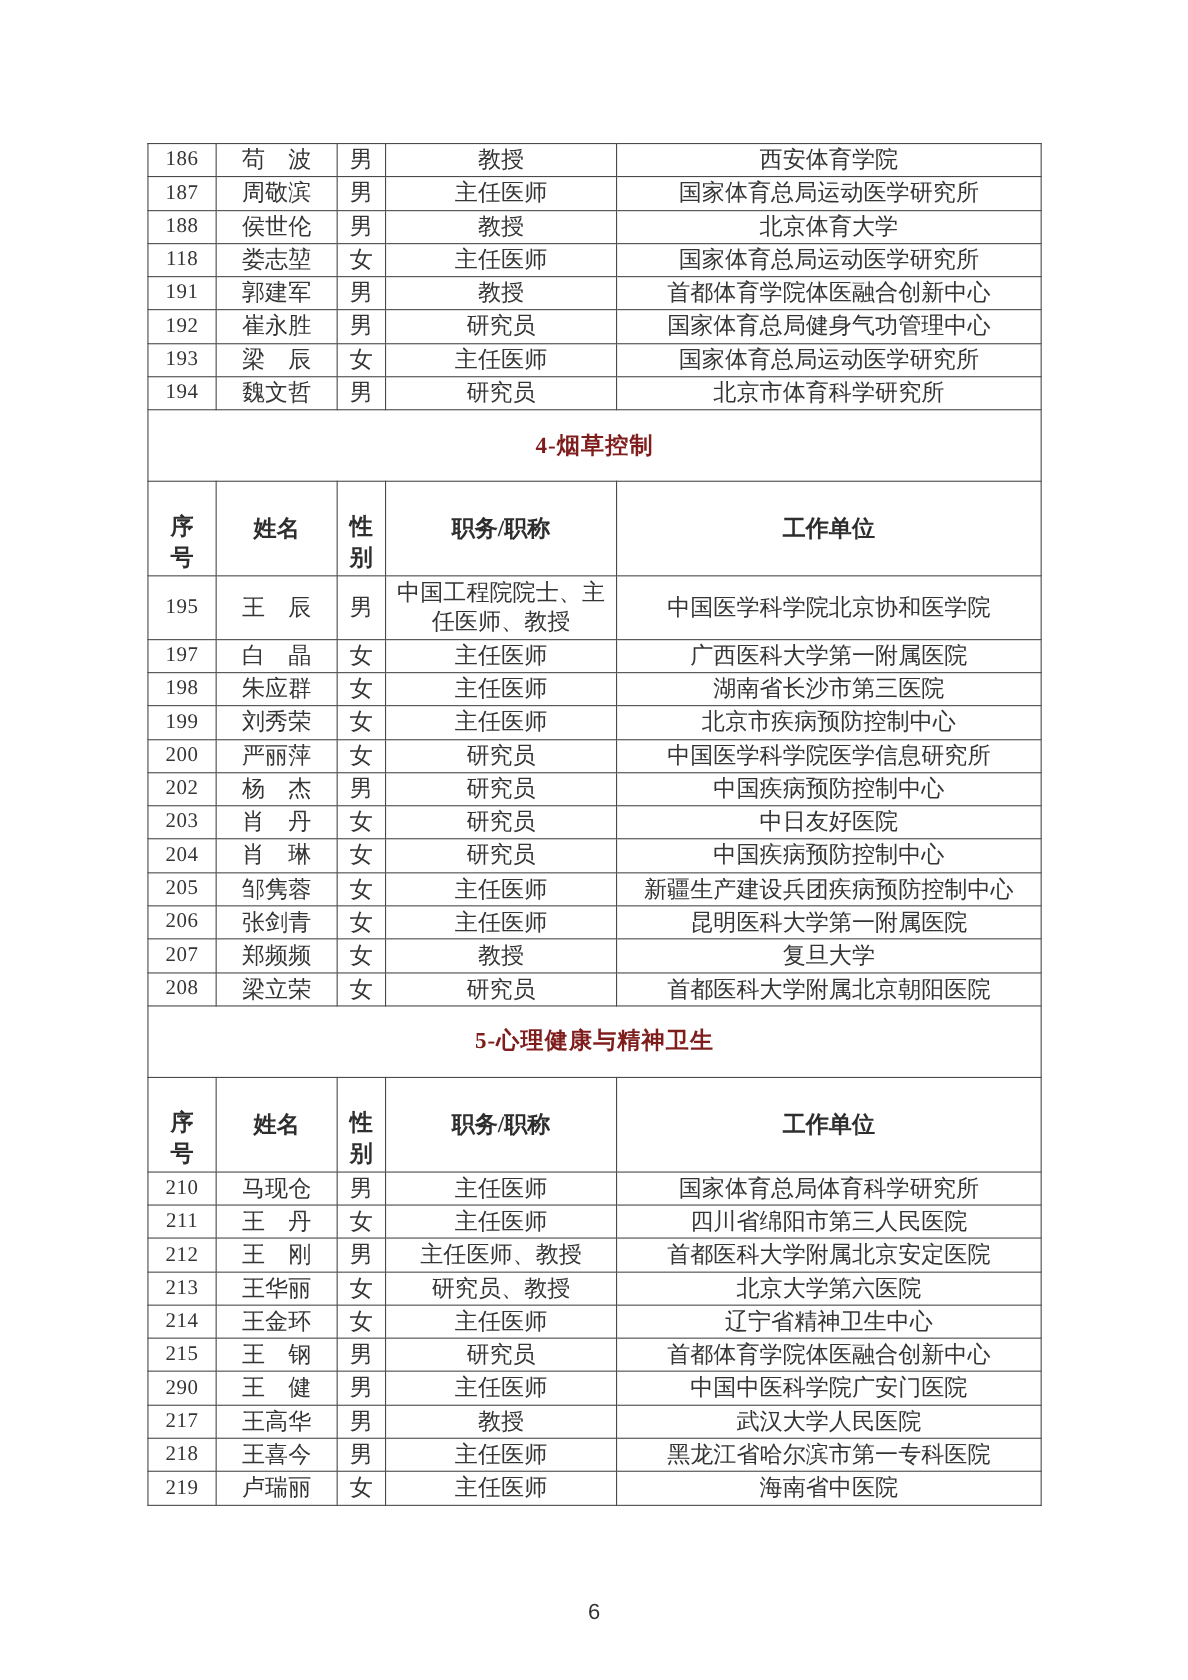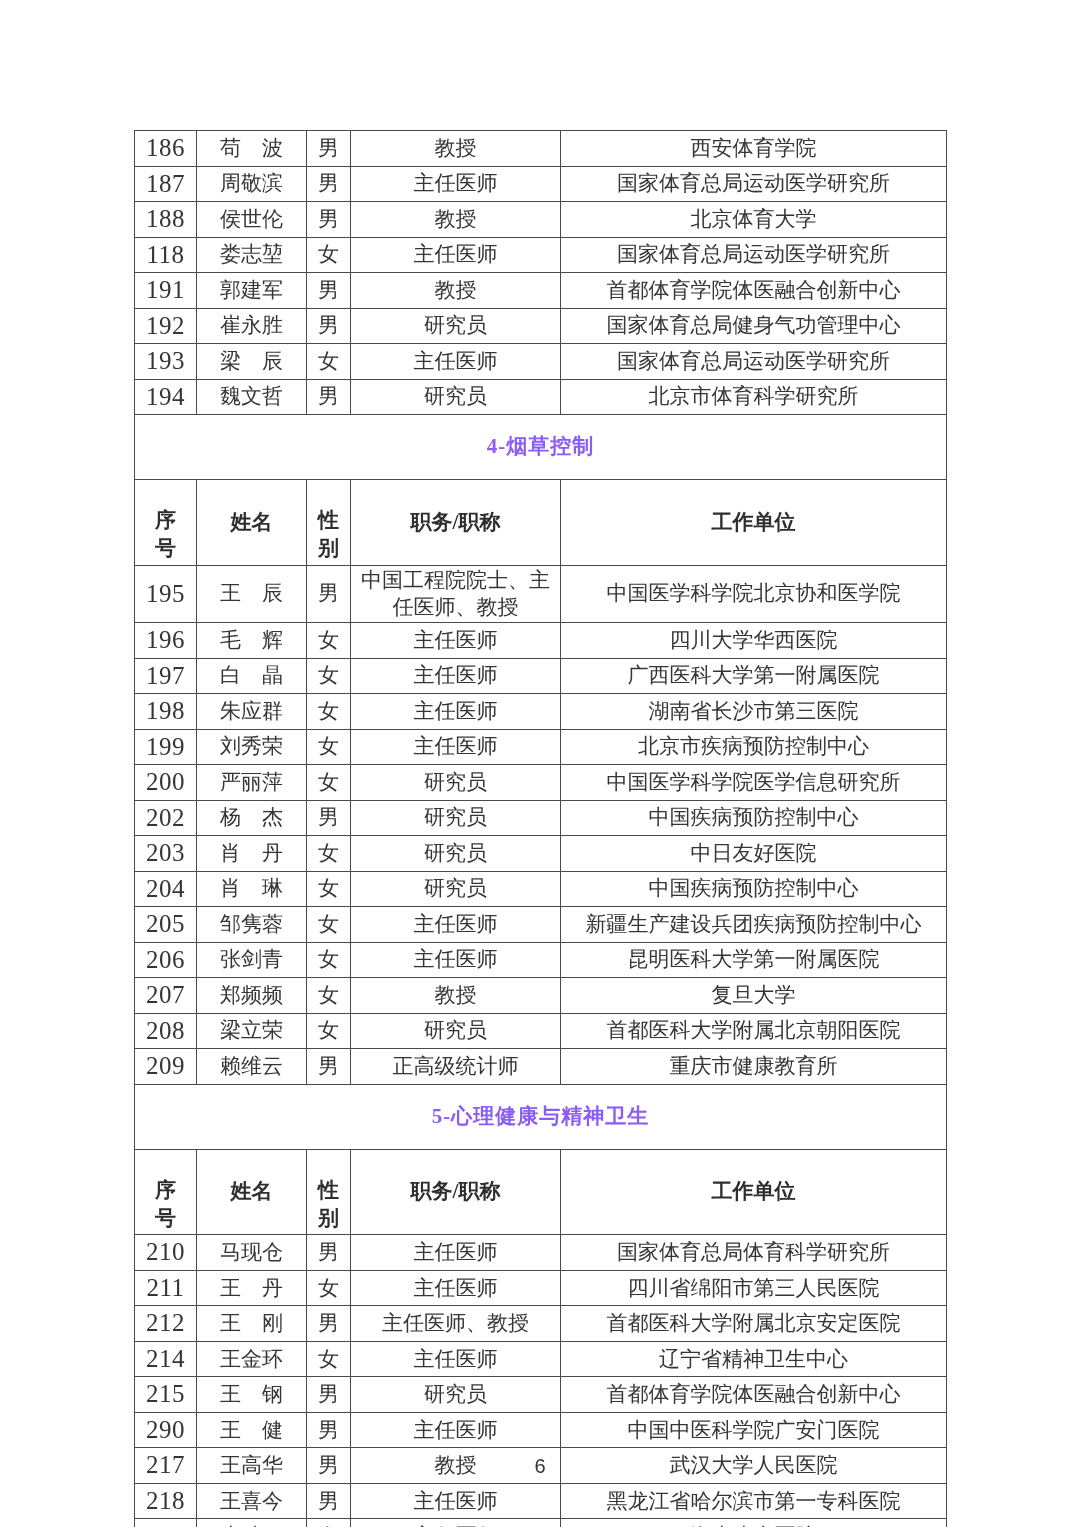--- a/index.html
+++ b/index.html
@@ -23,27 +23,27 @@
   table.roster td, table.roster th {
     border: 1px solid #4a4a4a;
     text-align: center;
     vertical-align: middle;
     font-size: 21px;
     line-height: 1.3;
     padding: 2px 4px;
     overflow: hidden;
   }
   tr.data-row td { height: 26px; padding: 1px 4px; }
-  tr.data-row td.col-0 { font-size: 25px; letter-spacing: 0.5px; }
+  tr.data-row td.col-0 { font-size: 19px; letter-spacing: 0.5px; }
   tr.data-row td.col-3 { padding: 1px 6px; }
   td.section-title {
     height: 60px;
     font-size: 31px;
     font-weight: bold;
-    color: #8b5cf6;
+    color: #7f1d1d;
     letter-spacing: 1px;
   }
   tr.header-row th {
     height: 60px;
     font-weight: bold;
     color: #2e2e2e;
     background: #ffffff;
   }
   .hdr.narrow {
     display: inline-block;
@@ -143,27 +143,20 @@
           <th class="col-4"><span class="hdr">工作单位</span></th>
         </tr>
         <tr class="data-row">
           <td class="col-0">195</td>
           <td class="col-1">王　辰</td>
           <td class="col-2">男</td>
           <td class="col-3">中国工程院院士、主任医师、教授</td>
           <td class="col-4">中国医学科学院北京协和医学院</td>
         </tr>
         <tr class="data-row">
-          <td class="col-0">196</td>
-          <td class="col-1">毛　辉</td>
-          <td class="col-2">女</td>
-          <td class="col-3">主任医师</td>
-          <td class="col-4">四川大学华西医院</td>
-        </tr>
-        <tr class="data-row">
           <td class="col-0">197</td>
           <td class="col-1">白　晶</td>
           <td class="col-2">女</td>
           <td class="col-3">主任医师</td>
           <td class="col-4">广西医科大学第一附属医院</td>
         </tr>
         <tr class="data-row">
           <td class="col-0">198</td>
           <td class="col-1">朱应群</td>
           <td class="col-2">女</td>
@@ -225,27 +218,20 @@
           <td class="col-2">女</td>
           <td class="col-3">教授</td>
           <td class="col-4">复旦大学</td>
         </tr>
         <tr class="data-row">
           <td class="col-0">208</td>
           <td class="col-1">梁立荣</td>
           <td class="col-2">女</td>
           <td class="col-3">研究员</td>
           <td class="col-4">首都医科大学附属北京朝阳医院</td>
-        </tr>
-        <tr class="data-row">
-          <td class="col-0">209</td>
-          <td class="col-1">赖维云</td>
-          <td class="col-2">男</td>
-          <td class="col-3">正高级统计师</td>
-          <td class="col-4">重庆市健康教育所</td>
         </tr>
         <tr>
           <td colspan="5" class="section-title">5-心理健康与精神卫生</td>
         </tr>
         <tr class="header-row">
           <th class="col-0"><span class="hdr narrow">序号</span></th>
           <th class="col-1"><span class="hdr">姓名</span></th>
           <th class="col-2"><span class="hdr narrow">性别</span></th>
           <th class="col-3"><span class="hdr">职务/职称</span></th>
           <th class="col-4"><span class="hdr">工作单位</span></th>
@@ -265,20 +251,27 @@
           <td class="col-4">四川省绵阳市第三人民医院</td>
         </tr>
         <tr class="data-row">
           <td class="col-0">212</td>
           <td class="col-1">王　刚</td>
           <td class="col-2">男</td>
           <td class="col-3">主任医师、教授</td>
           <td class="col-4">首都医科大学附属北京安定医院</td>
         </tr>
         <tr class="data-row">
+          <td class="col-0">213</td>
+          <td class="col-1">王华丽</td>
+          <td class="col-2">女</td>
+          <td class="col-3">研究员、教授</td>
+          <td class="col-4">北京大学第六医院</td>
+        </tr>
+        <tr class="data-row">
           <td class="col-0">214</td>
           <td class="col-1">王金环</td>
           <td class="col-2">女</td>
           <td class="col-3">主任医师</td>
           <td class="col-4">辽宁省精神卫生中心</td>
         </tr>
         <tr class="data-row">
           <td class="col-0">215</td>
           <td class="col-1">王　钢</td>
           <td class="col-2">男</td>

